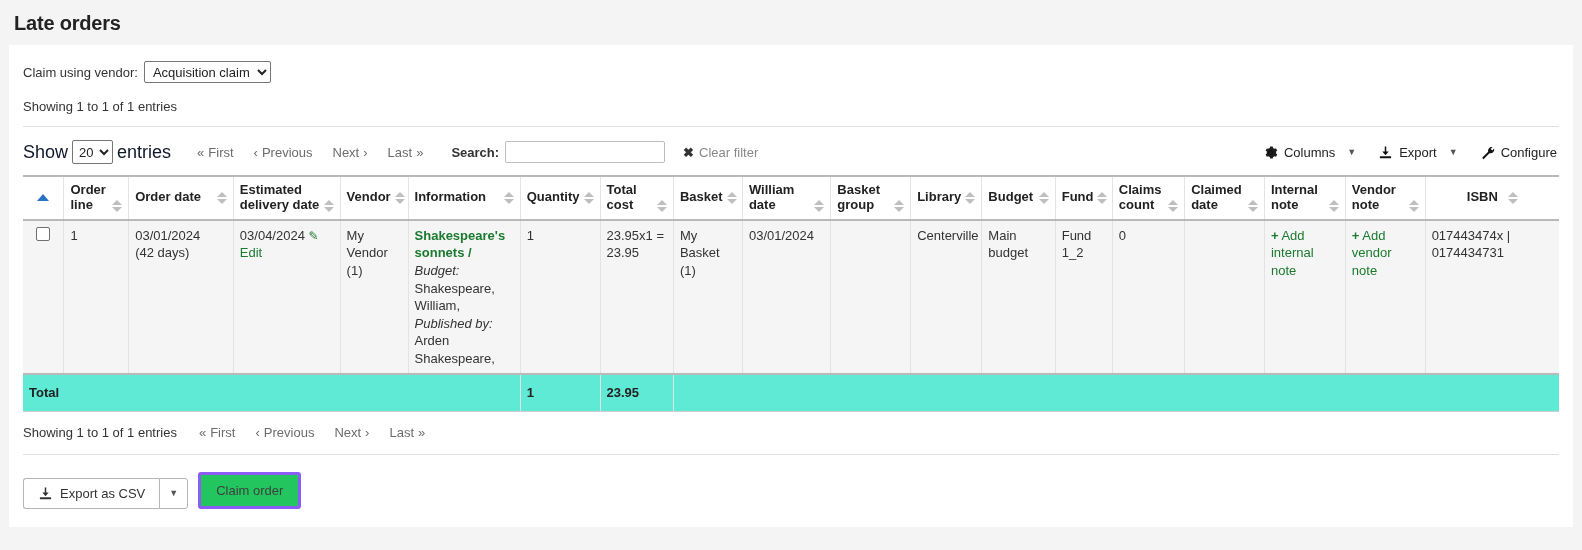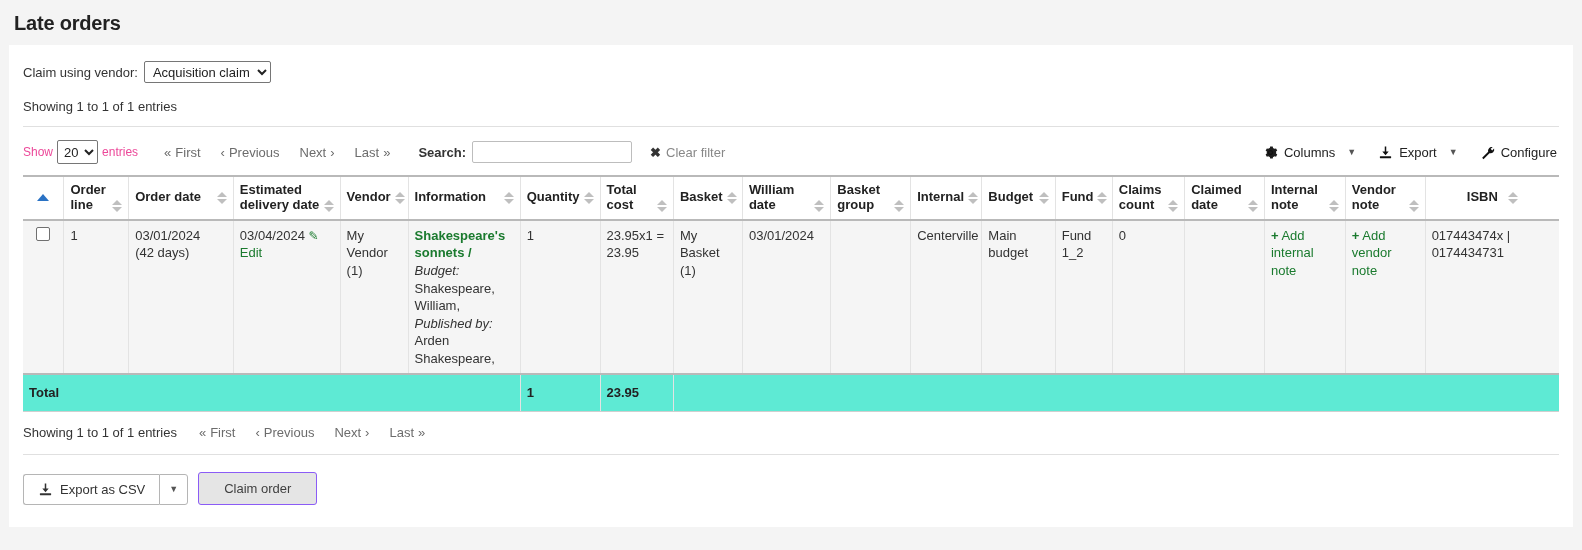--- a/index.html
+++ b/index.html
@@ -51,21 +51,21 @@
   }
   .hr-line { border: none; border-top: 1px solid #e0e0e0; margin: 12px 0 0 0; }
 
   .toolbar {
     display: flex;
     align-items: center;
     margin-top: 11px;
     height: 28px;
   }
   .toolbar-left { display:flex; align-items:center; gap:0; }
-  .show-label { font-size: 12px; color:#ec4899; }
+  .show-label { font-size: 18px; color:#0f172a; }
   select.len-select {
     font-family:"Liberation Sans", sans-serif;
     font-size: 13px;
     margin: 0 4px;
     padding: 1px 2px;
     border: 1px solid #767676;
     border-radius: 2px;
     height: 24px;
     background:#fff;
     color:#222;
@@ -213,26 +213,26 @@
     border:1px solid #b5b5b5;
     border-radius: 0 3px 3px 0;
     background:#ffffff;
     color:#555;
     padding: 7px 9px;
     font-size: 9px;
     display:inline-flex; align-items:center;
     cursor:default;
   }
   .btn-claim {
-    background:#e5e5e5;
-    border: 1px solid #8b5cf6;
+    background:#22c55e;
+    border: 3px solid #8b5cf6;
     border-radius:3px;
     color:#3f3f3f;
     font-size:13px;
-    padding: 8px 25px;
+    padding: 8px 15px;
     cursor:default;
   }
   .nowrap { white-space: nowrap; }
 </style>
 </head>
 <body>
 
 <div class="page-title">Late orders</div>
 
 <div class="panel">
@@ -394,21 +394,21 @@
             </div>
           </th>
         <th>
             <div class="th-inner">
               <span>Basket group</span>
               <span class="sort-ico"></span>
             </div>
           </th>
         <th>
             <div class="th-inner">
-              <span>Internal</span>
+              <span>Library</span>
               <span class="sort-ico"></span>
             </div>
           </th>
         <th>
             <div class="th-inner">
               <span>Budget</span>
               <span class="sort-ico"></span>
             </div>
           </th>
         <th>

